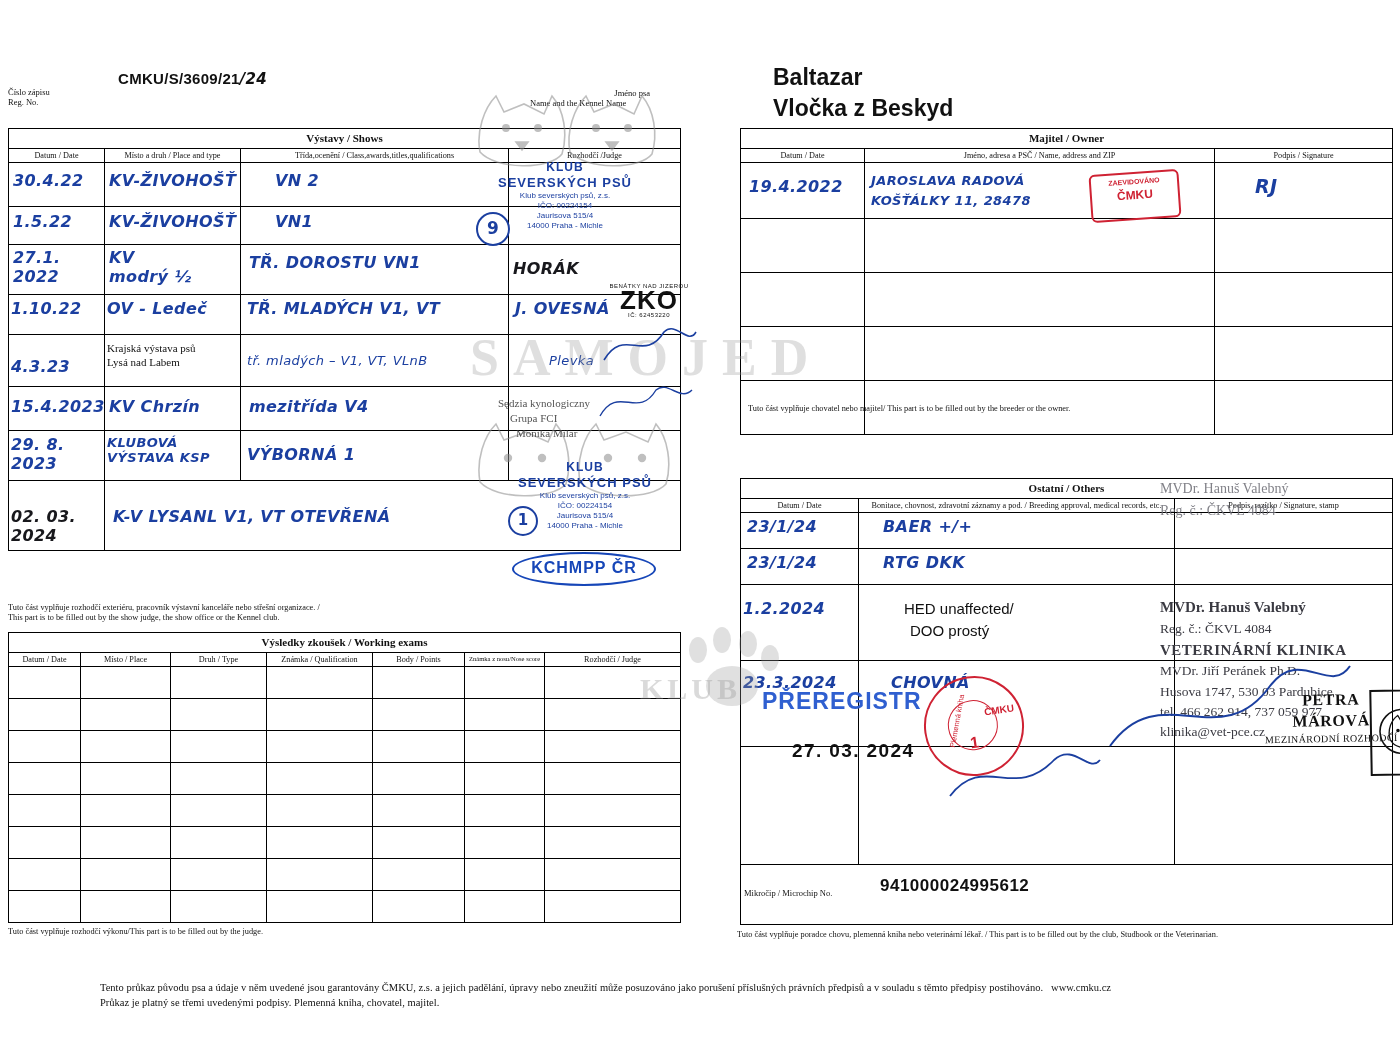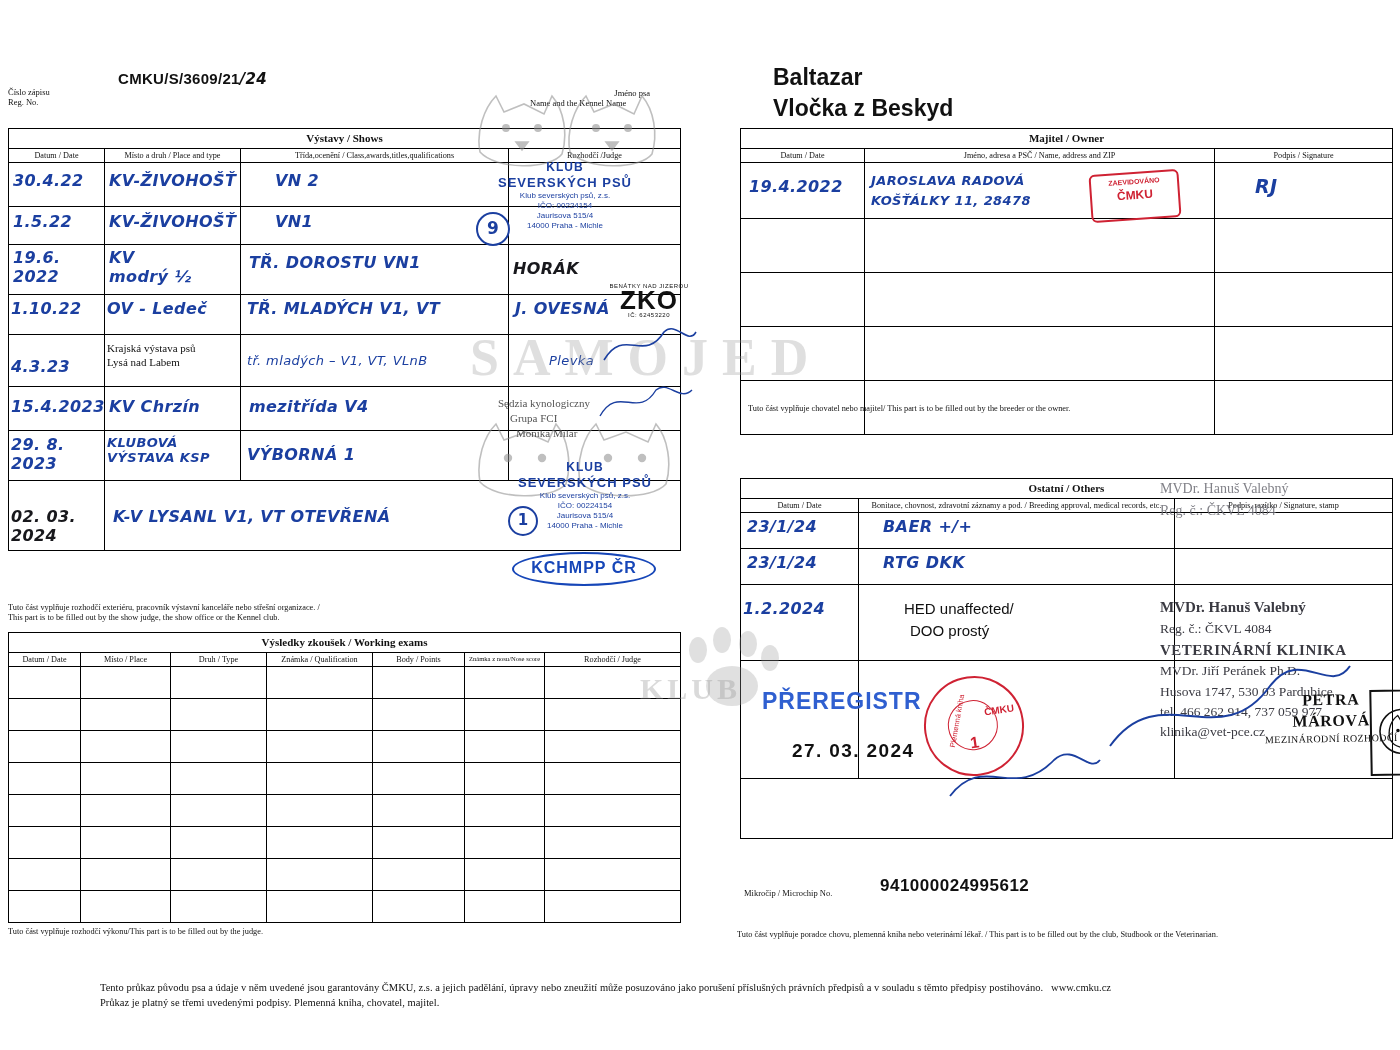--- a/index.html
+++ b/index.html
@@ -371,21 +371,21 @@
             </td>
         <td>
               <div class="hw hw-md" style="padding:5px 0 0 34px">VN1</div>
             </td>
         <td>
               <div class="hw hw-md" style="padding:5px 0 0 4px"></div>
             </td>
       </tr>
       <tr style="height:50px">
         <td>
-              <div class="hw hw-md" style="padding:3px 0 0 4px;white-space:pre-line">19.6.
+              <div class="hw hw-md" style="padding:3px 0 0 4px;white-space:pre-line">27.1.
 2022</div>
             </td>
         <td>
               <div class="hw hw-md" style="padding:3px 0 0 4px;white-space:pre-line">KV
 modrý ½</div>
             </td>
         <td>
               <div class="hw hw-md" style="padding:8px 0 0 8px">TŘ. DOROSTU        VN1</div>
             </td>
         <td>
@@ -664,20 +664,31 @@
         <td>
               <div class="hw hw-md" style="padding:14px 0 0 2px">1.2.2024</div>
             </td>
         <td>
               <div style="padding:0"></div>
             </td>
         <td>
               <div></div>
             </td>
       </tr>
+      <tr style="height:86px">
+        <td>
+              <div class="hw hw-md" style="padding:12px 0 0 2px">23.3.2024</div>
+            </td>
+        <td>
+              <div class="hw hw-md" style="padding:12px 0 0 32px">CHOVNÁ</div>
+            </td>
+        <td>
+              <div></div>
+            </td>
+      </tr>
       <tr style="height:118px">
             <td></td>
             <td></td>
             <td></td>
           </tr>
       <tr style="height:60px">
             <td colspan="3"></td>
           </tr>
     </tbody>
       </table>

